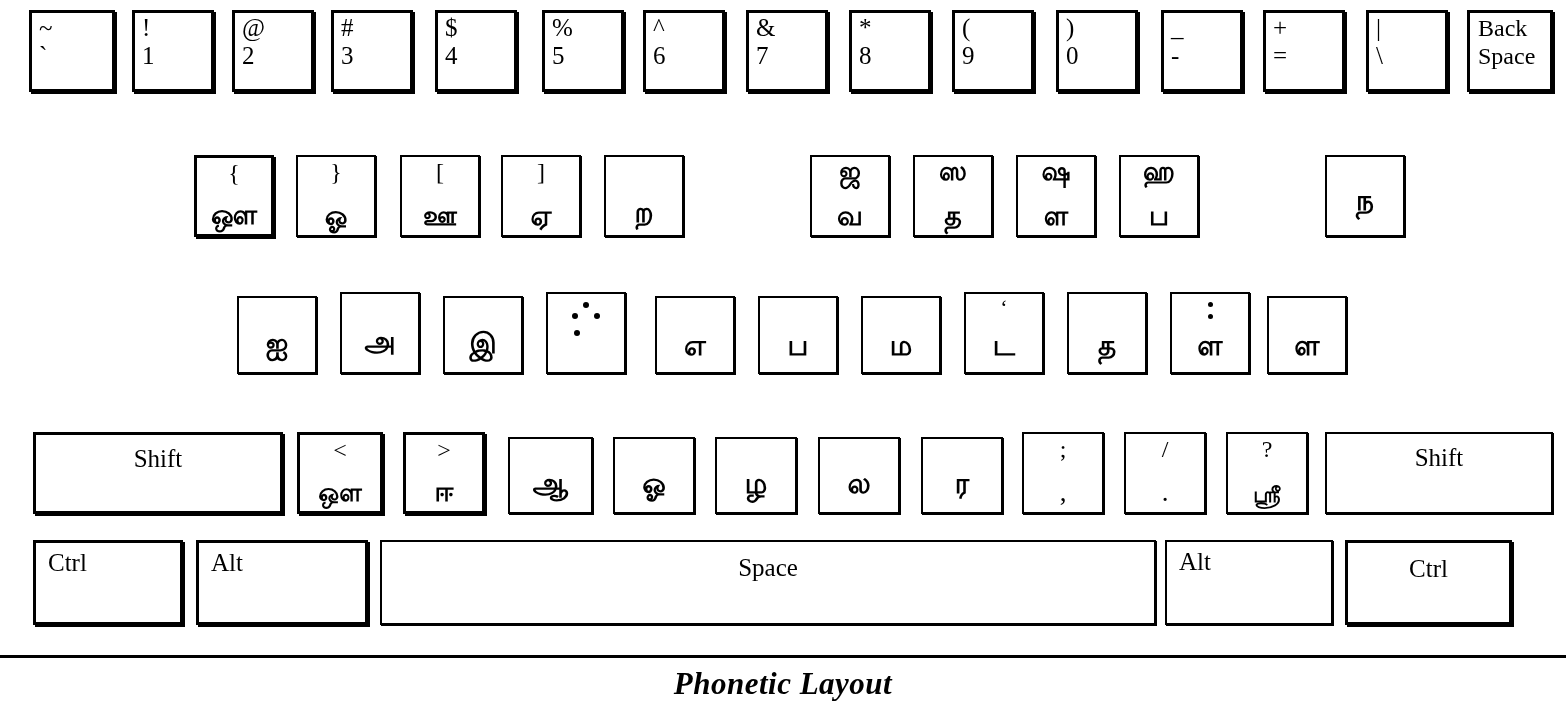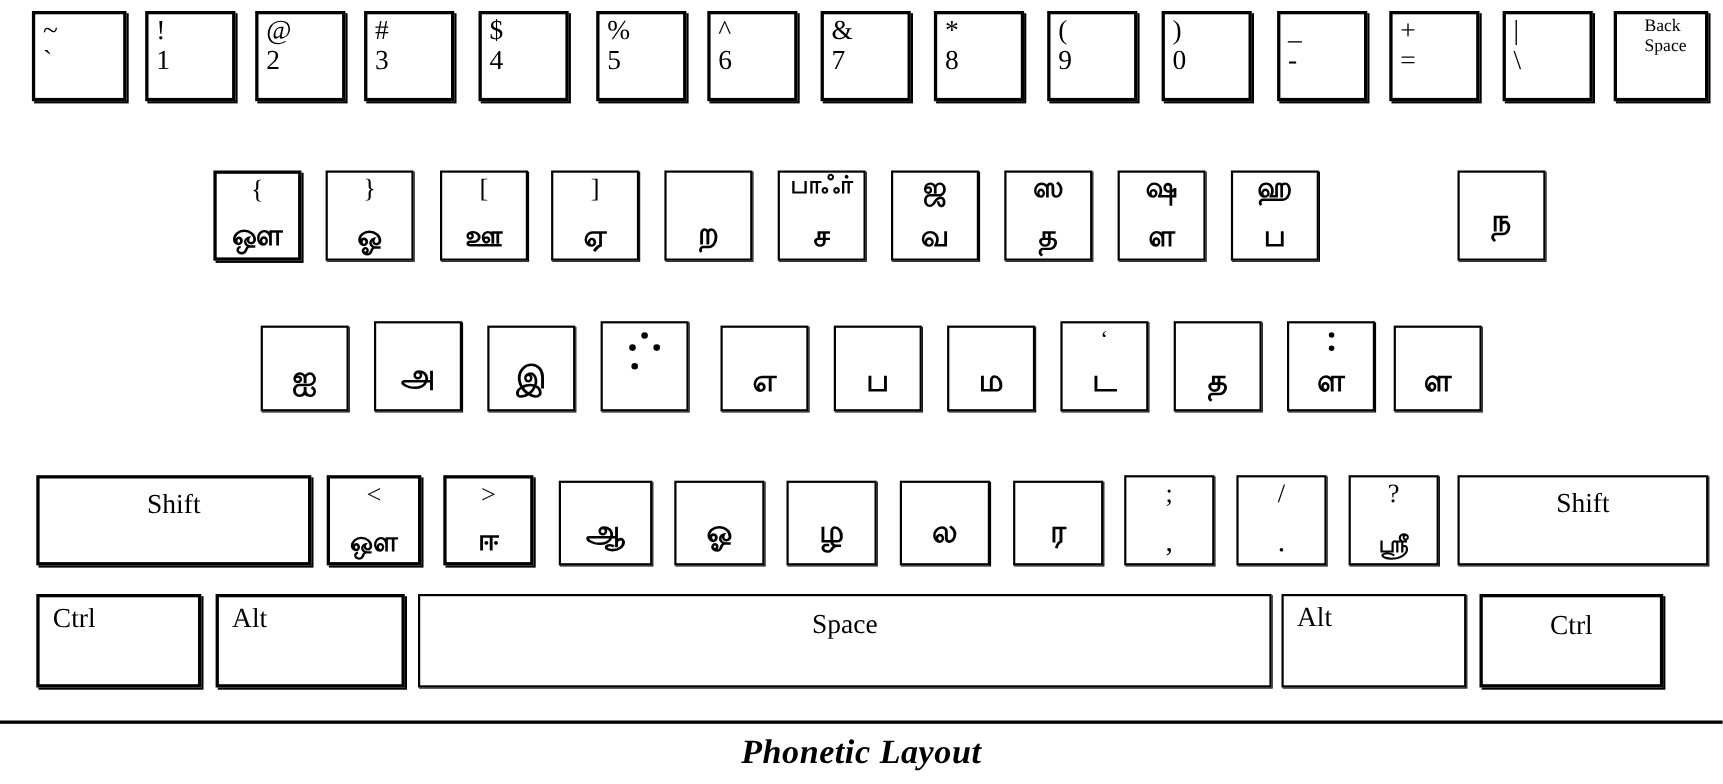--- a/index.html
+++ b/index.html
@@ -261,21 +261,21 @@
   </div>
   <div class="key heavy" style="left:1263px; top:10px; width:82px; height:82px;">
     <span class="legend-tl">+</span>
     <span class="legend-bl">=</span>
   </div>
   <div class="key heavy" style="left:1366px; top:10px; width:82px; height:82px;">
     <span class="legend-tl">|</span>
     <span class="legend-bl">\</span>
   </div>
   <div class="key heavy" style="left:1467px; top:10px; width:86px; height:82px;">
-    <span class="legend-word" style="top:2px;left:25px;font-size:16px;">Back
+    <span class="legend-word" style="top:2px;left:8px;font-size:24px;">Back
 Space</span>
   </div>
 
   <div class="key heavy" style="left:194px; top:155px; width:80px; height:82px;">
     <span class="legend-top-c">{</span>
     <span class="legend-bot-c">ஔ</span>
   </div>
   <div class="key" style="left:296px; top:155px; width:80px; height:82px;">
     <span class="legend-top-c">}</span>
     <span class="legend-bot-c">ஓ</span>
@@ -283,24 +283,20 @@
   <div class="key" style="left:400px; top:155px; width:80px; height:82px;">
     <span class="legend-top-c">[</span>
     <span class="legend-bot-c">ஊ</span>
   </div>
   <div class="key" style="left:501px; top:155px; width:80px; height:82px;">
     <span class="legend-top-c">]</span>
     <span class="legend-bot-c">ஏ</span>
   </div>
   <div class="key" style="left:604px; top:155px; width:80px; height:82px;">
     <span class="legend-mid-c">ற</span>
-  </div>
-  <div class="key" style="left:707px; top:155px; width:80px; height:82px;">
-    <span class="legend-tam-top" style="font-size:22px;">பாஃர்</span>
-    <span class="legend-bot-c">ச</span>
   </div>
   <div class="key" style="left:810px; top:155px; width:80px; height:82px;">
     <span class="legend-tam-top">ஜ</span>
     <span class="legend-bot-c">வ</span>
   </div>
   <div class="key" style="left:913px; top:155px; width:80px; height:82px;">
     <span class="legend-tam-top">ஸ</span>
     <span class="legend-bot-c">த</span>
   </div>
   <div class="key" style="left:1016px; top:155px; width:80px; height:82px;">

